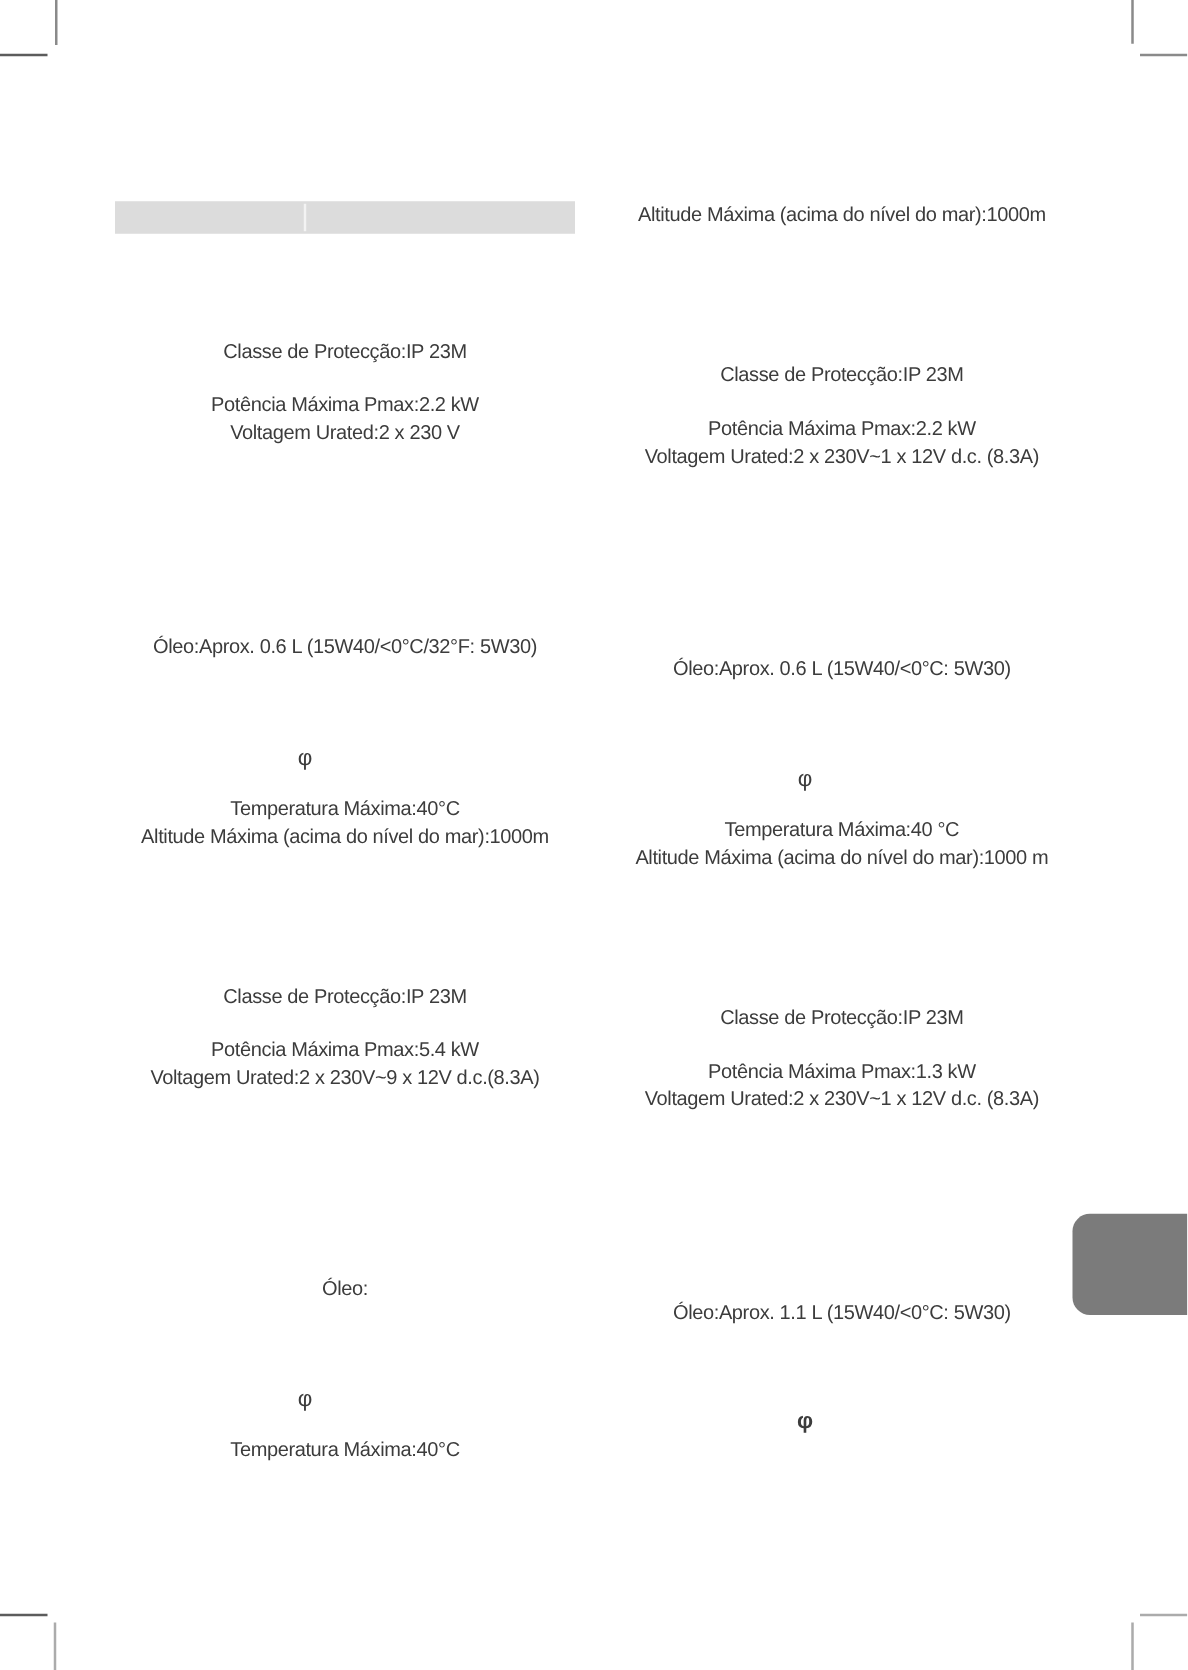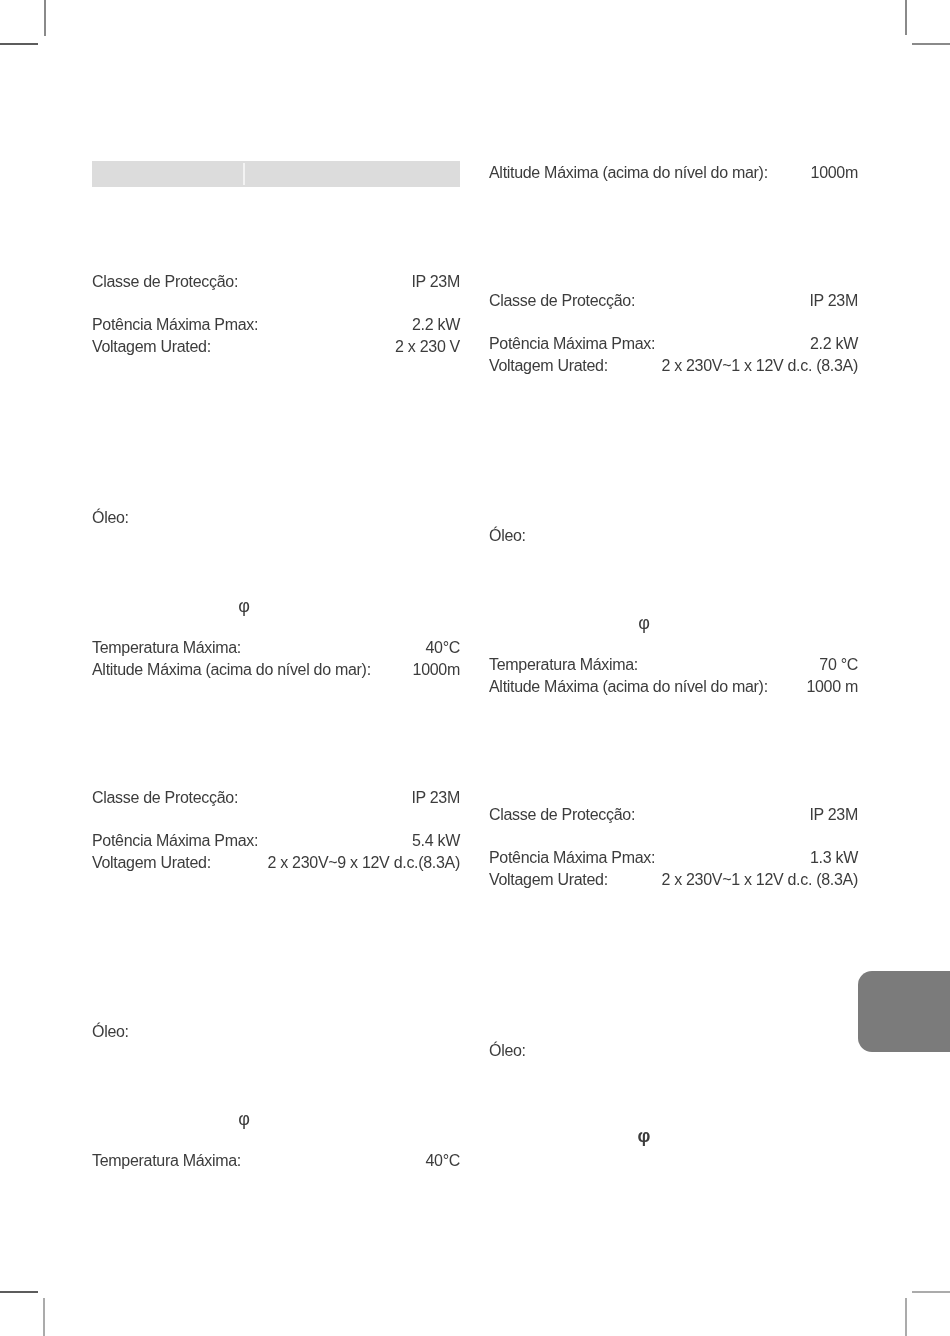--- a/index.html
+++ b/index.html
@@ -7,21 +7,21 @@
     position:relative;
     width:950px;height:1336px;
     background:#ffffff;
     font-family:"Liberation Sans", sans-serif;
     color:#3c3c3c;
     overflow:hidden;
   }
   .row{
     position:absolute;
     display:flex;
-    justify-content:space-between;
+    justify-content:center;
     align-items:baseline;
     font-size:16px;
     letter-spacing:-0.3px;
     line-height:22px;
     white-space:nowrap;
   }
   .lc{left:92px;width:368px;}
   .rc{left:489px;width:369px;}
   .val{text-align:right;}
   .phi{
@@ -81,20 +81,21 @@
   <div class="row lc" style="top:314px">
     <span class="lbl">Potência Máxima Pmax:</span>
     <span class="val">2.2 kW</span>
   </div>
   <div class="row lc" style="top:336px">
     <span class="lbl">Voltagem Urated:</span>
     <span class="val">2 x 230 V</span>
   </div>
   <div class="row lc" style="top:507px">
     <span class="lbl">Óleo:</span>
+    <span class="val">Aprox. 0.6 L (15W40/&lt;0°C/32°F: 5W30)</span>
   </div>
   <div class="phi" style="top:596px;left:92px;width:304px;">φ</div>
   <div class="row lc" style="top:637px">
     <span class="lbl">Temperatura Máxima:</span>
     <span class="val">40°C</span>
   </div>
   <div class="row lc" style="top:659px">
     <span class="lbl">Altitude Máxima (acima do nível do mar):</span>
     <span class="val">1000m</span>
   </div>
@@ -130,40 +131,42 @@
   <div class="row rc" style="top:333px">
     <span class="lbl">Potência Máxima Pmax:</span>
     <span class="val">2.2 kW</span>
   </div>
   <div class="row rc" style="top:355px">
     <span class="lbl">Voltagem Urated:</span>
     <span class="val">2 x 230V~1 x 12V d.c. (8.3A)</span>
   </div>
   <div class="row rc" style="top:525px">
     <span class="lbl">Óleo:</span>
+    <span class="val">Aprox. 0.6 L (15W40/&lt;0°C: 5W30)</span>
   </div>
   <div class="phi" style="top:613px;left:489px;width:310px;">φ</div>
   <div class="row rc" style="top:654px">
     <span class="lbl">Temperatura Máxima:</span>
-    <span class="val">70 °C</span>
+    <span class="val">40 °C</span>
   </div>
   <div class="row rc" style="top:676px">
     <span class="lbl">Altitude Máxima (acima do nível do mar):</span>
     <span class="val">1000 m</span>
   </div>
   <div class="row rc" style="top:804px">
     <span class="lbl">Classe de Protecção:</span>
     <span class="val">IP 23M</span>
   </div>
   <div class="row rc" style="top:847px">
     <span class="lbl">Potência Máxima Pmax:</span>
     <span class="val">1.3 kW</span>
   </div>
   <div class="row rc" style="top:869px">
     <span class="lbl">Voltagem Urated:</span>
     <span class="val">2 x 230V~1 x 12V d.c. (8.3A)</span>
   </div>
   <div class="row rc" style="top:1040px">
     <span class="lbl">Óleo:</span>
+    <span class="val">Aprox. 1.1 L (15W40/&lt;0°C: 5W30)</span>
   </div>
   <div class="phi bold" style="top:1126px;left:489px;width:310px;">φ</div>
 
 </div>
 
 </body></html>

